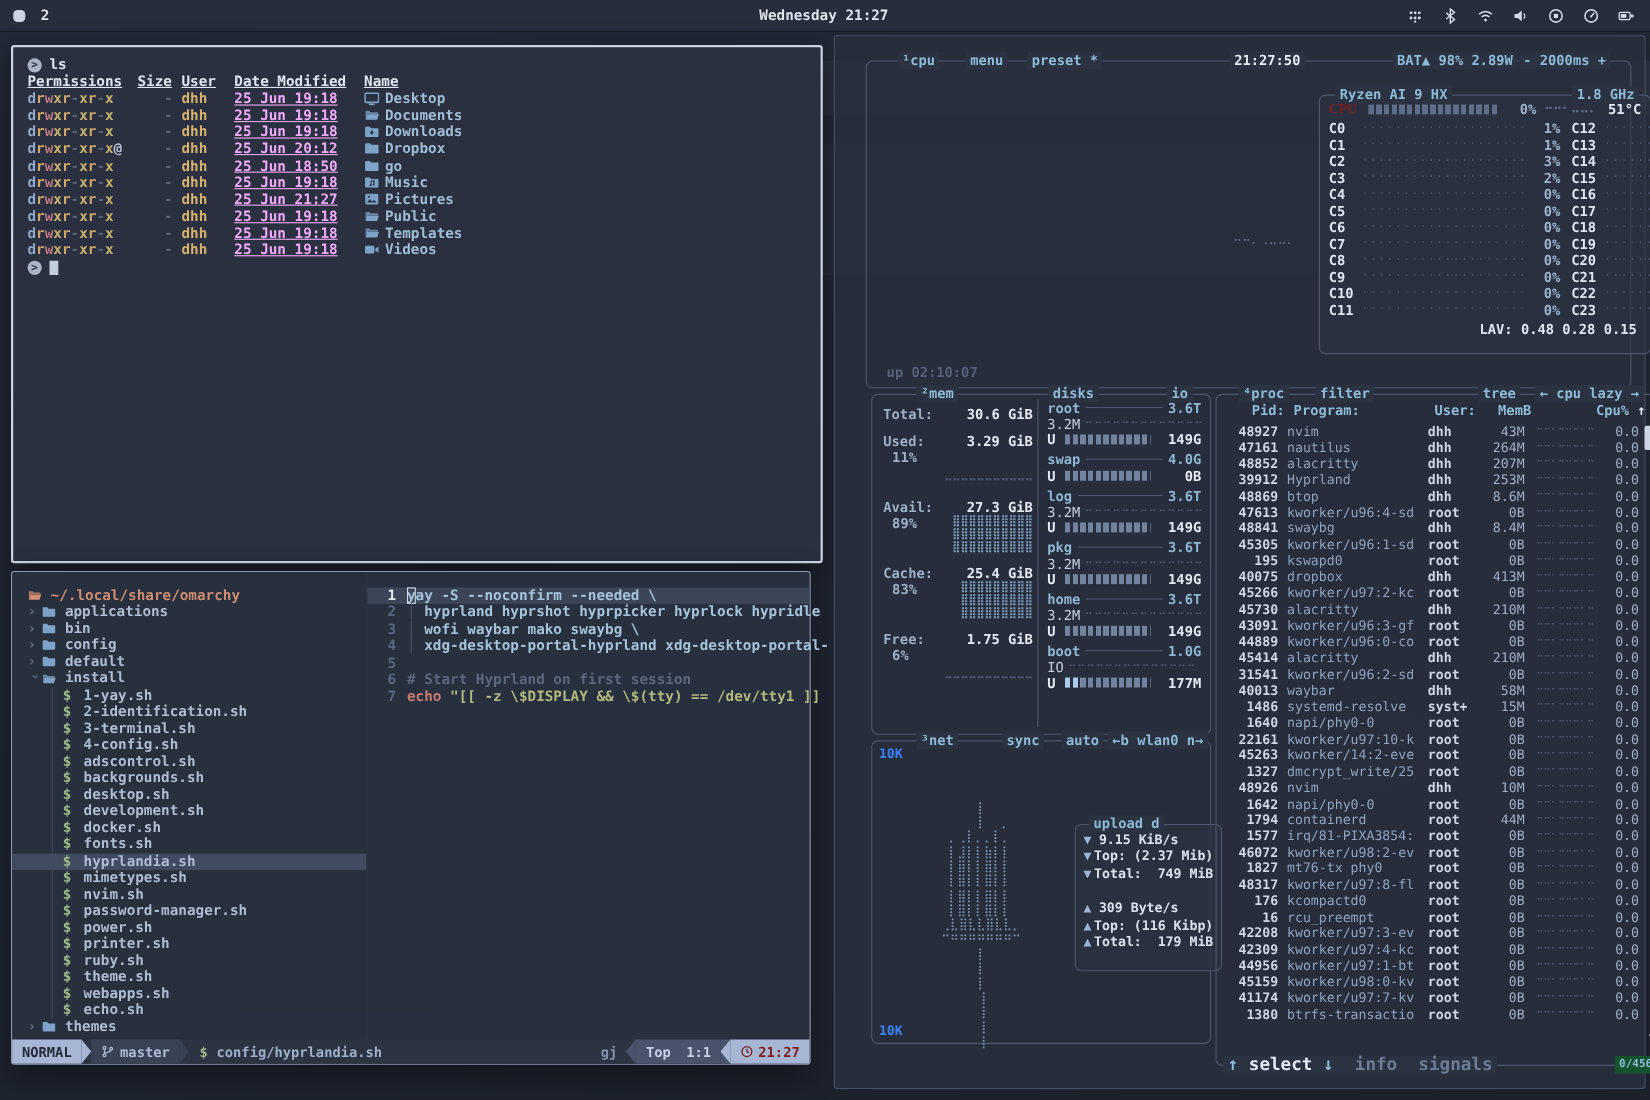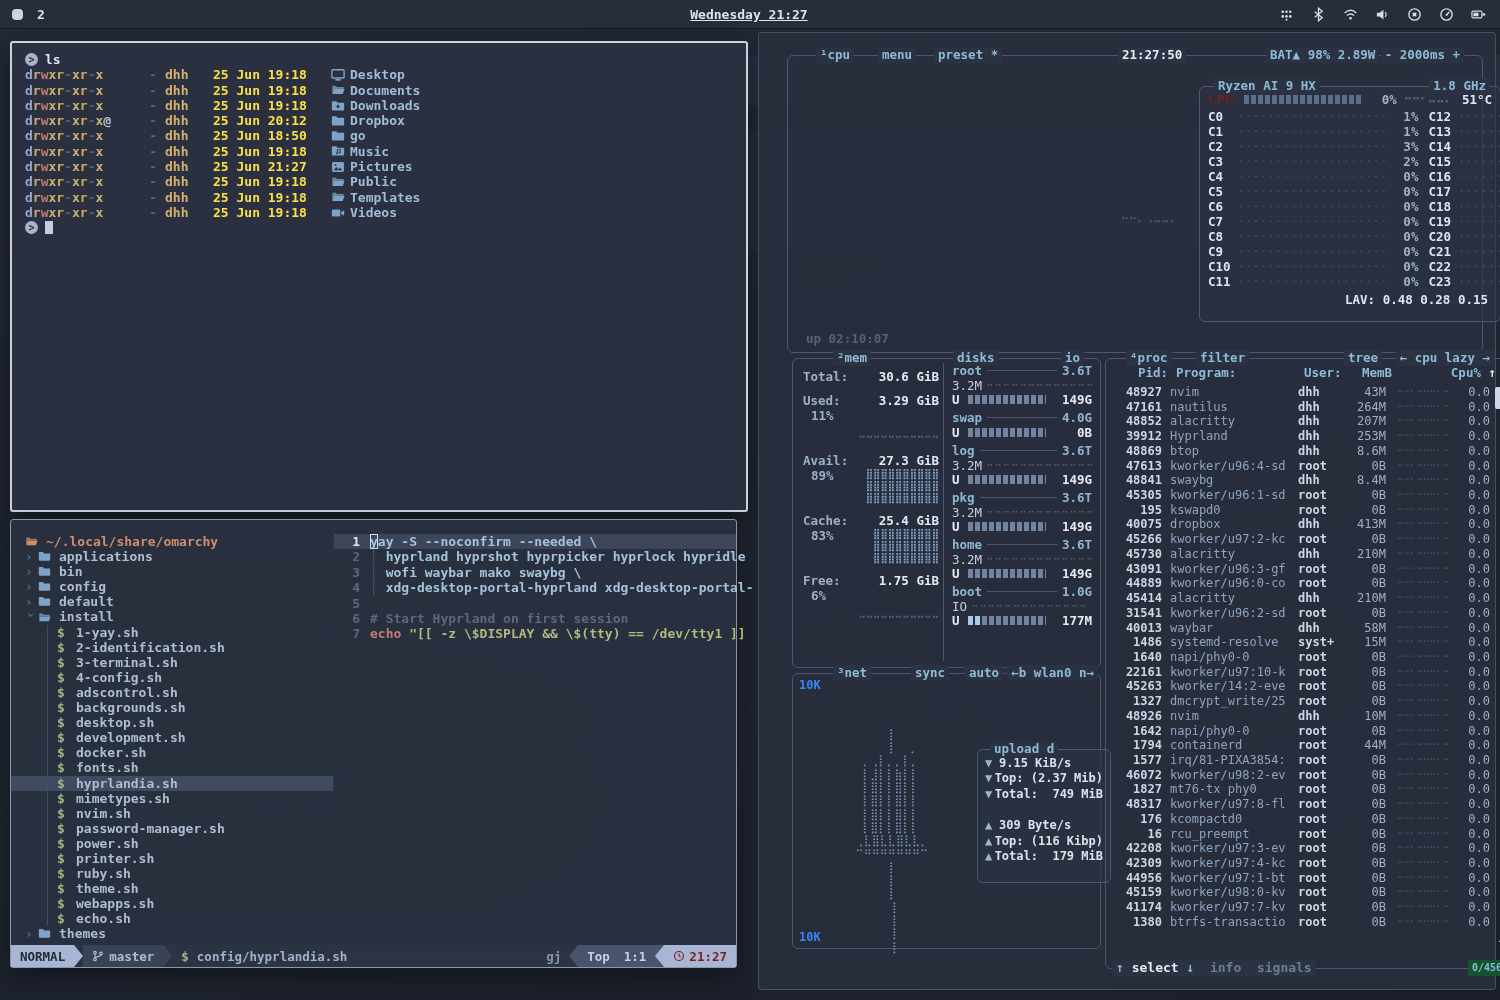--- a/index.html
+++ b/index.html
@@ -12,42 +12,42 @@
   .bg-blob{position:absolute;pointer-events:none;}
   #blob1{left:740px;top:55px;width:760px;height:50px;background:rgba(190,205,230,.05);}
   #blob2{left:740px;top:130px;width:760px;height:120px;background:rgba(170,190,220,.04);}
   #blob3{left:60px;top:620px;width:640px;height:300px;background:radial-gradient(ellipse at 40% 60%,rgba(140,160,200,.05),transparent 70%);}
   #blob4{left:900px;top:520px;width:560px;height:420px;background:radial-gradient(ellipse at 60% 40%,rgba(150,170,210,.04),transparent 70%);}
 
   
   #topbar{position:absolute;left:0;top:0;width:1500px;height:28px;background:#262d3b;display:flex;align-items:center;color:#dfe4ec;font-size:13px;font-weight:bold;box-shadow:0 1px 0 rgba(0,0,0,.35);}
   #tb-left{display:flex;align-items:center;gap:14px;padding-left:12px;flex:1;}
   .tb-dot{width:11px;height:11px;border-radius:4px;background:#cdd4e0;display:inline-block;}
-  #tb-center{flex:0 0 auto;text-decoration:underline;}
+  #tb-center{flex:0 0 auto;}
   #tb-right{flex:1;display:flex;justify-content:flex-end;align-items:center;gap:17px;padding-right:14px;}
   .tray-ic{width:15px;height:15px;display:inline-flex;align-items:center;justify-content:center;color:#d6dbe6;}
   .tray-ic svg{width:15px;height:15px;}
 
   
   .window{position:absolute;border-radius:3px;}
   #term-win{left:10px;top:41px;width:734px;height:467px;background:rgba(42,49,64,.94);border:2px solid #cbd2df;box-shadow:0 10px 28px rgba(0,0,0,.45);}
   #nvim-win{left:10px;top:519px;width:725px;height:447px;background:rgba(41,48,63,.95);border:1px solid #8d96a8;box-shadow:0 10px 28px rgba(0,0,0,.4);}
   #btop-win{left:758px;top:32px;width:736px;height:956px;background:rgba(41,47,61,.88);border:1px solid #454f63;}
 
   
   #term-content{padding:9px 0 0 13px;font-size:13px;font-weight:600;color:#c3cedd;}
   .t-line{height:15.3px;line-height:15.3px;display:flex;align-items:center;}
   .prompt-ic{width:13px;height:13px;border-radius:50%;background:#aab4c6;color:#2a3140;font-size:10px;font-weight:bold;display:inline-flex;align-items:center;justify-content:center;margin-right:7px;}
   .cmd{color:#dfe6f0;}
   .ls-grid{display:grid;grid-template-columns:92px 32px 40px 110px 1fr;column-gap:8px;height:15.3px;line-height:15.3px;align-items:center;}
   .ls-head span{text-decoration:underline;color:#dfe6f0;}
   .c-size{text-align:right;color:#5a6578;}
   .c-user{color:#d4b16e;}
-  .c-date{color:#fde047;}
-  .c-name{color:#9fbdd6;display:flex;align-items:center;gap:5px;}
+  .c-date{color:#f0abfc;text-decoration:underline;}
+  .c-name{color:#9fbdd6;display:flex;gap:5px;}
   .file-icon{width:14px;height:14px;display:inline-flex;color:#7ea3c8;flex:0 0 auto;}
   .file-icon svg{width:14px;height:14px;}
   .block-cursor{display:inline-block;width:8px;height:13px;background:#c3cedd;}
 
   
   #tree{position:absolute;left:0;top:0;width:322px;bottom:22px;padding-top:14px;font-size:13px;font-weight:600;color:#aebdd2;overflow:hidden;}
   .tree-row{height:15.1px;line-height:15.1px;display:flex;align-items:center;padding-left:14px;white-space:nowrap;}
   .tree-row .ticon{width:15px;height:13px;display:inline-flex;margin-right:6px;color:#7ea3c8;}
   .tree-row .ticon svg{width:13px;height:13px;}
   #tree-root{color:#cf8d72;}
@@ -82,21 +82,21 @@
   .sl-gj{align-self:center;color:#8494ae;padding-right:8px;}
   .a3{border-right:9px solid #49536b;}
   .sl-pos{background:#49536b;color:#c6d2e4;gap:14px;}
   .a4{border-right:9px solid #a6b6d4;background:#49536b;}
   .sl-time{background:#a6b6d4;color:#7f1d1d;gap:4px;}
   .sl-branch svg,.sl-time svg{width:12px;height:12px;}
 
   
   .bbox{position:absolute;border:1px solid #4d586e;border-radius:6px;margin-left:16px;}
   .blabel{position:absolute;top:-9px;background:#2b3242;padding:0 4px;font-size:12.5px;font-weight:bold;color:#8ebbd8;white-space:pre;line-height:16px;}
-  .bfoot{position:absolute;bottom:-8px;background:#2b3242;padding:0 4px;font-size:13px;font-weight:bold;color:#6d7d96;white-space:pre;line-height:16px;}
+  .bfoot{position:absolute;bottom:-8px;background:#2b3242;padding:0 4px;font-size:16px;font-weight:bold;color:#6d7d96;white-space:pre;line-height:16px;}
   #btop-inner{position:absolute;inset:0;font-size:12.5px;color:#c3cedd;}
   #cpubox{left:12px;top:22px;right:12px;height:296px;}
   #cpu-up{position:absolute;left:18px;bottom:6px;color:#56617a;font-weight:bold;}
   #cpu-mini-graph{position:absolute;left:333px;top:158px;color:#5d6d88;font-size:11px;line-height:11px;white-space:pre;}
   #cpuinner{left:395px;top:30px;width:300px;height:234px;background:rgba(43,50,66,.6);}
   #cpuinner .inwrap{padding:4px 8px 0 8px;}
   .cpu-row{display:flex;align-items:center;height:16px;font-weight:bold;}
   .cpu-row .lbl{width:36px;color:#7f1d1d;font-family:Liberation Serif, serif;}
   .cpu-meter{width:118px;height:9px;background:repeating-linear-gradient(90deg,#5d6d8a 0 5px,transparent 5px 7px);margin-right:6px;}
   .cpu-pct{width:30px;text-align:right;color:#9db4cf;}
@@ -226,20 +226,27 @@
       </span>
     </div>
 </div>
 
 <div class="window" id="term-win">
   <div id="term-content">
     <div class="t-line">
       <span class="prompt-ic">&gt;</span>
       <span class="cmd">ls</span>
     </div>
+    <div class="ls-grid ls-head">
+      <span>Permissions</span>
+      <span>Size</span>
+      <span>User</span>
+      <span>Date Modified</span>
+      <span>Name</span>
+    </div>
     <div id="ls-rows">
 
         <div class="ls-grid">
           <span class="c-perm colorize-perm"><span style="color:#93a9cc">d</span><span style="color:#cfa96a">r</span><span style="color:#bb7a80">w</span><span style="color:#c6b26e">x</span><span style="color:#cfa96a">r</span><span style="color:#566176">-</span><span style="color:#c6b26e">x</span><span style="color:#cfa96a">r</span><span style="color:#566176">-</span><span style="color:#c6b26e">x</span></span>
           <span class="c-size">-</span>
           <span class="c-user">dhh</span>
           <span class="c-date">25 Jun 19:18</span>
           <span class="c-name">
             <span class="file-icon">
               <svg viewBox="0 0 16 16">

